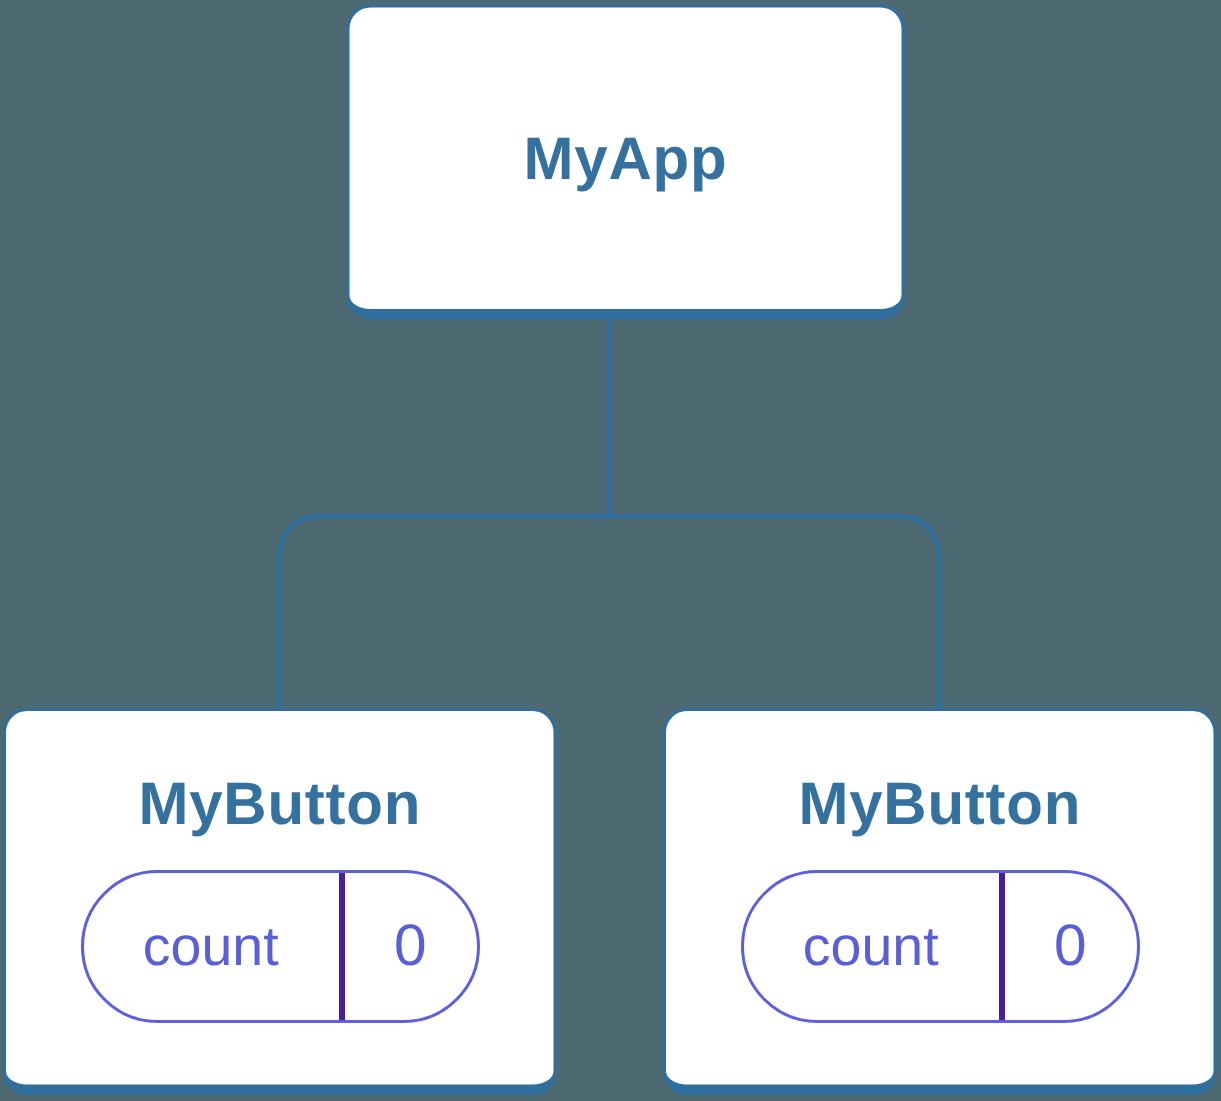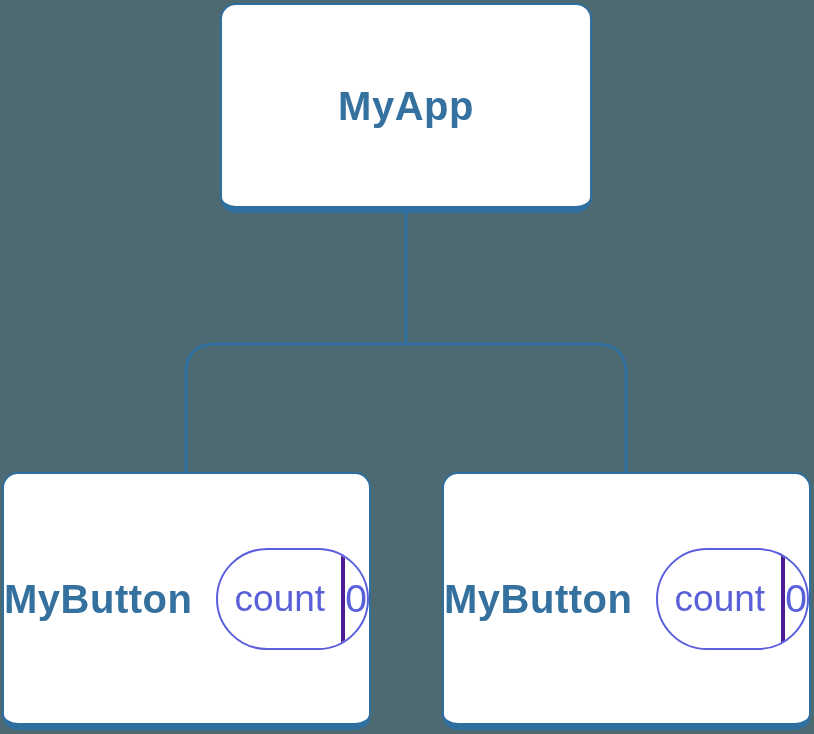--- a/index.html
+++ b/index.html
@@ -31,29 +31,30 @@
     background: #FFFFFF;
     border: 2.5px solid #2F6FA0;
     border-bottom-width: 7px;
     border-radius: 16px;
     box-sizing: border-box;
     display: flex;
     align-items: center;
     justify-content: center;
   }
   .node-root {
-    left: 220px;
+    left: 231px;
     top: 3px;
     width: 372px;
     height: 210px;
   }
   .node-child {
     top: 472px;
     width: 369px;
     height: 258px;
+    flex-direction: column;
     gap: 24px;
   }
   .node-child-left  { left: 2px; }
   .node-child-right { left: 442px; }
   .node-title {
     color: #35719F;
     font-size: 40px;
     font-weight: 600;
     letter-spacing: 0.5px;
     line-height: 1;

